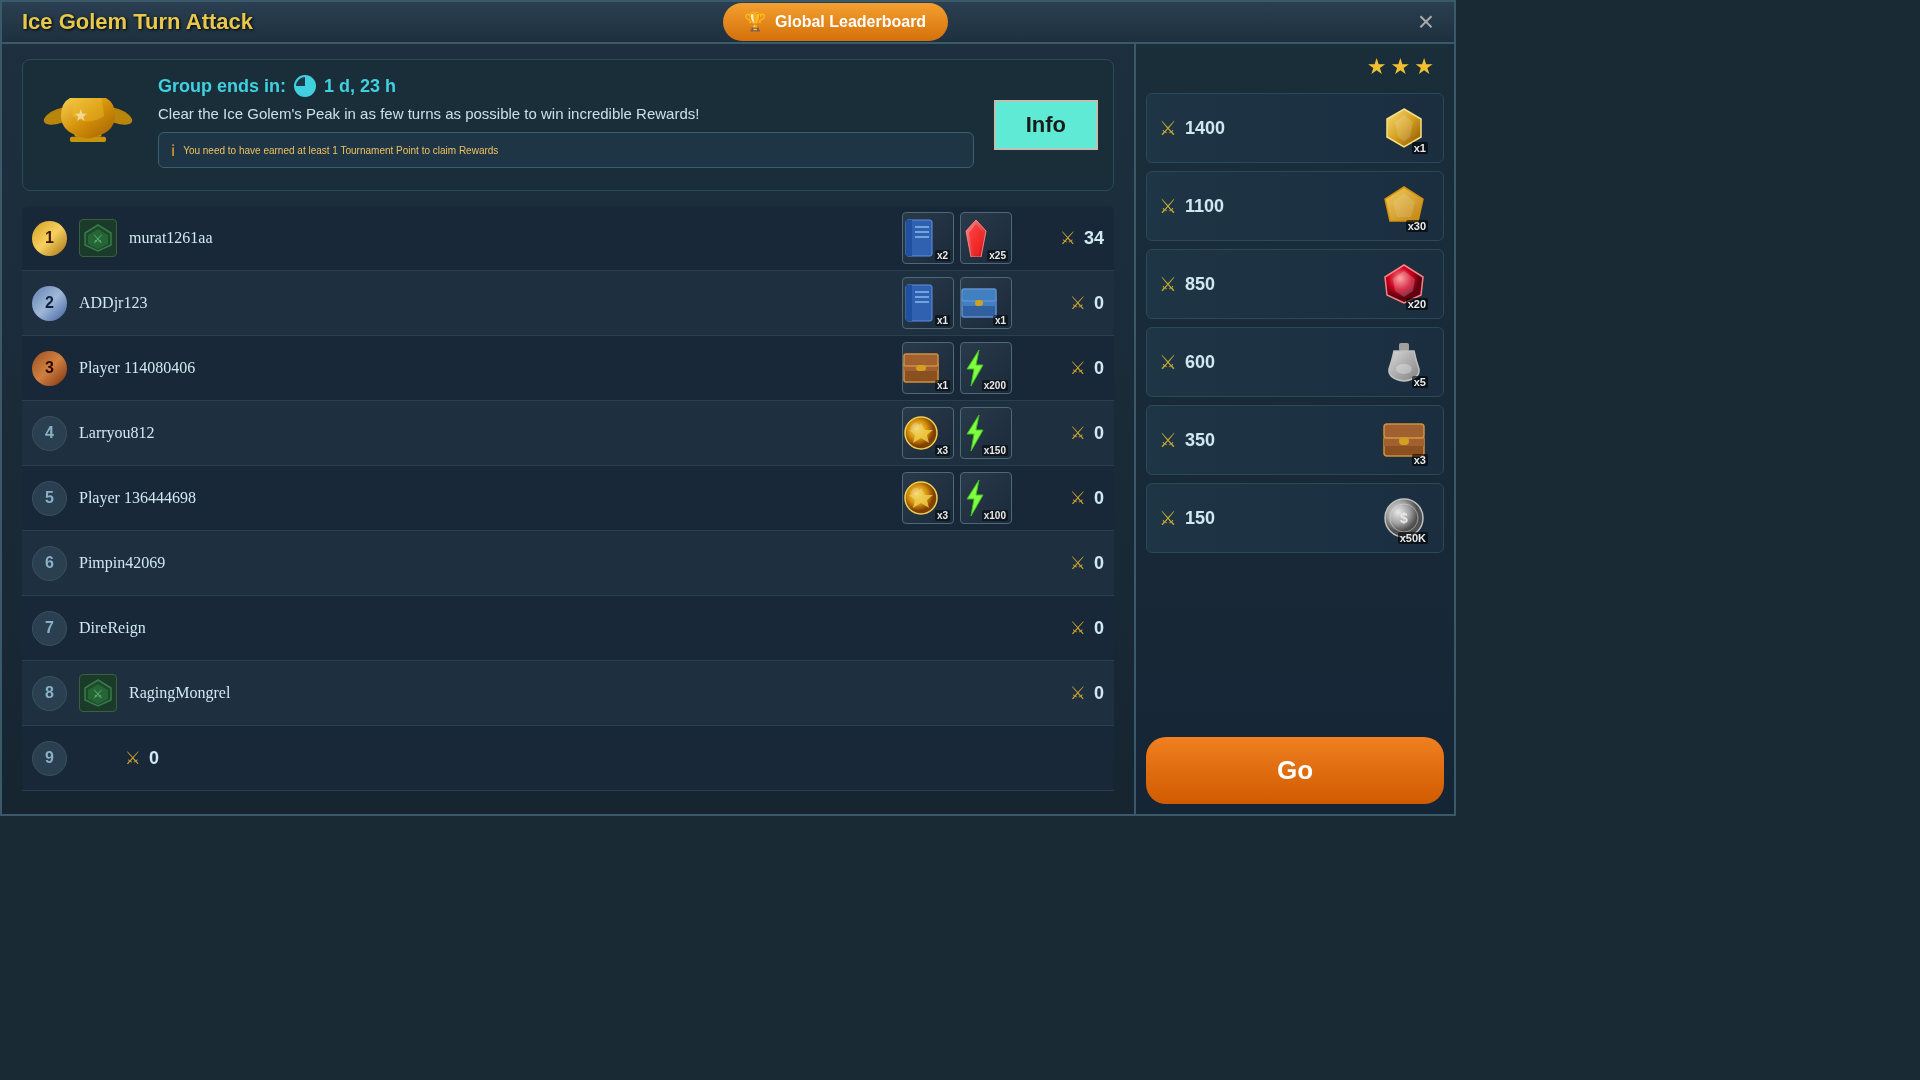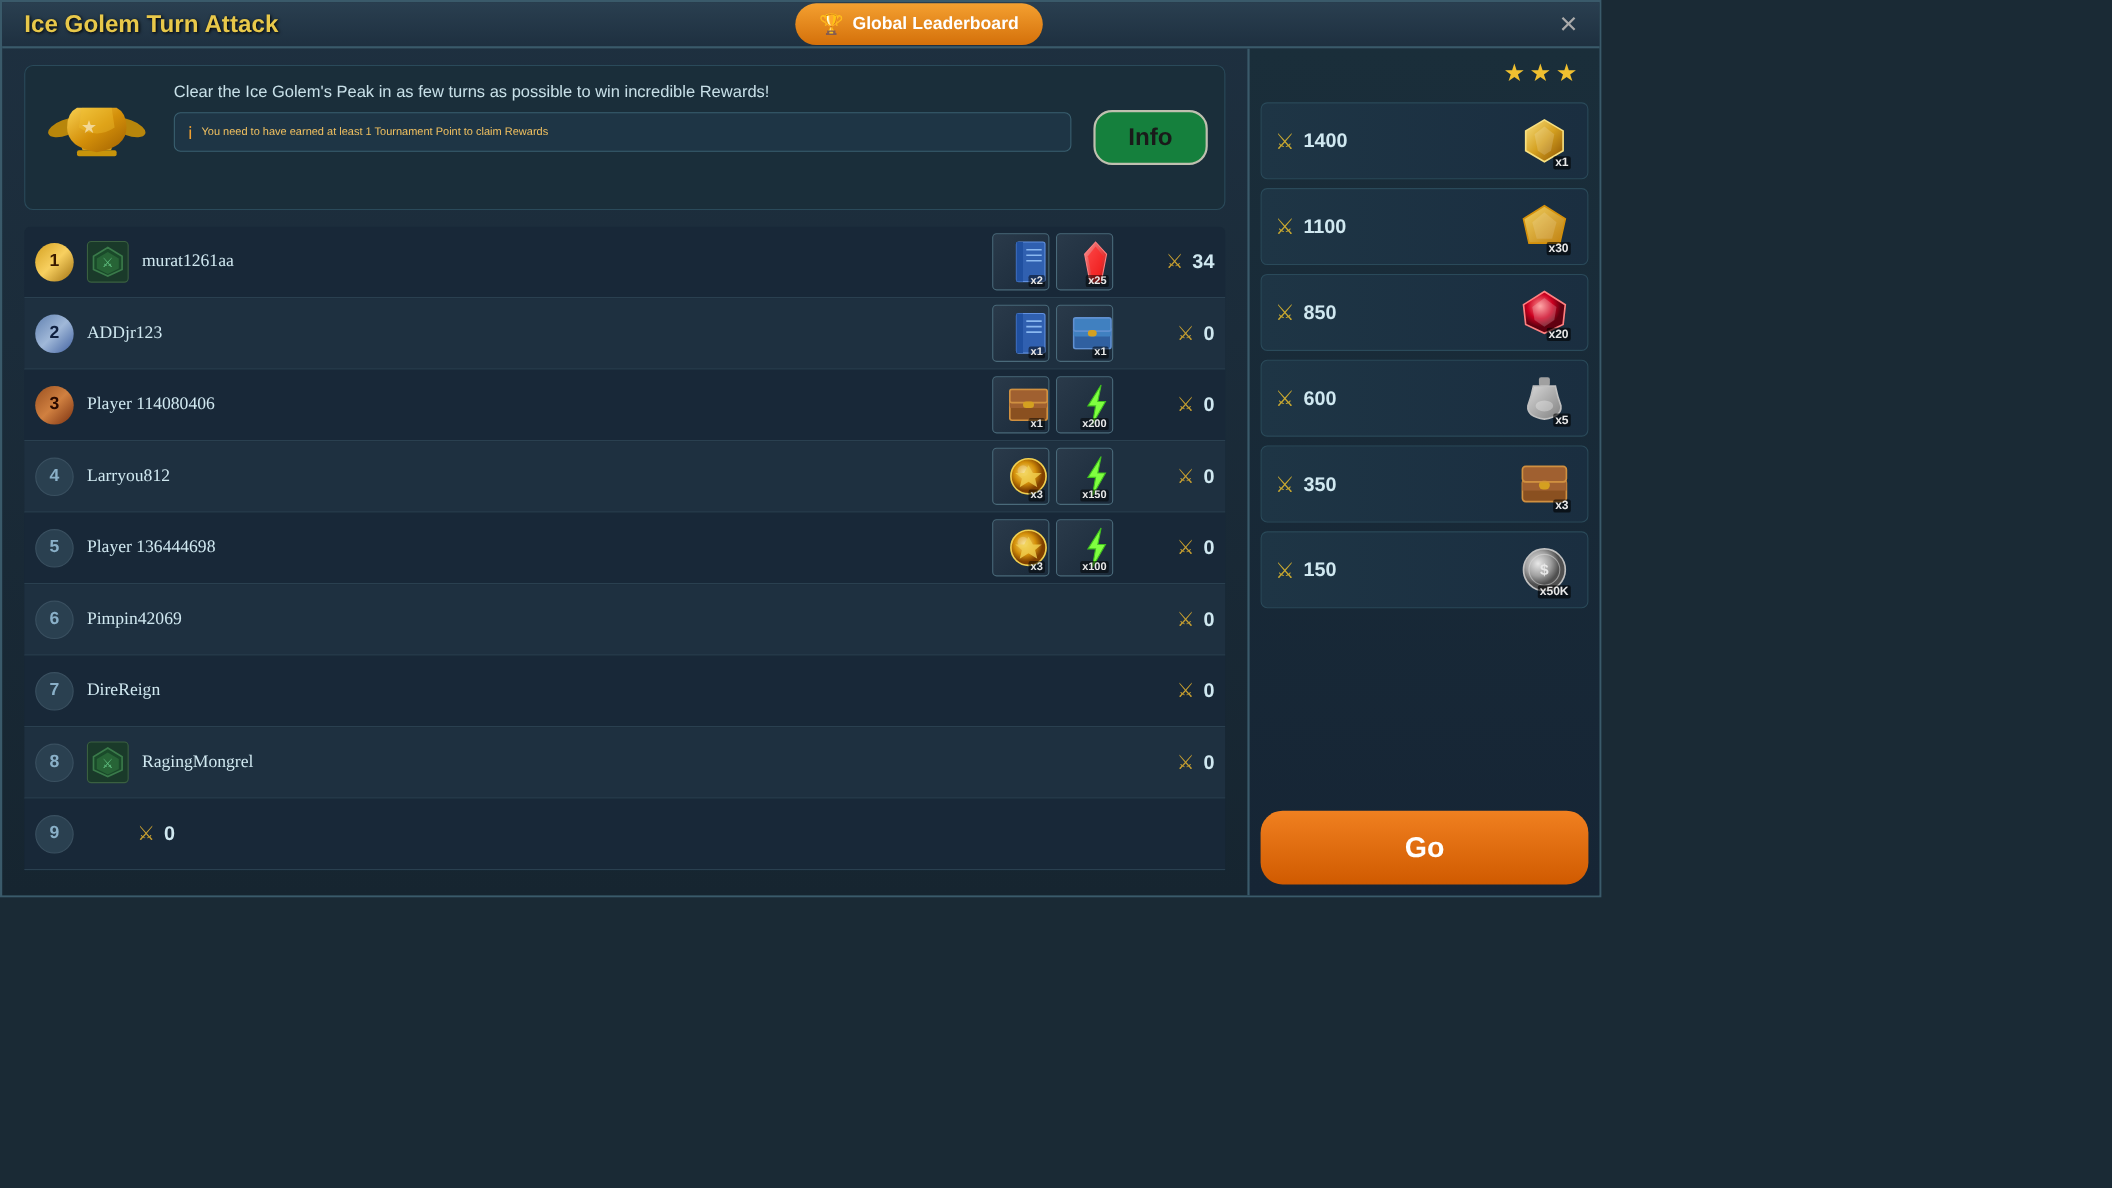--- a/index.html
+++ b/index.html
@@ -138,23 +138,23 @@
     .warning-icon {
       color: #f0a030;
       font-size: 16px;
       flex-shrink: 0;
     }
     .warning-text {
       color: #f0c060;
       font-size: 10px;
     }
     .info-btn {
-      background: #15803d;
+      background: #5eead4;
       border: 2px solid #c0c0b0;
-      border-radius: 17px;
+      border-radius: 0;
       padding: 10px 30px;
       color: #1a1a1a;
       font-size: 22px;
       font-weight: bold;
       cursor: pointer;
       align-self: center;
       white-space: nowrap;
       text-align: right;
     }
 
@@ -222,21 +222,21 @@
     }
     .reward-item {
       width: 52px;
       height: 52px;
       border-radius: 4px;
       position: relative;
       background: linear-gradient(135deg, #2a3a4a 0%, #1a2a3a 100%);
       border: 1px solid #4a6a7a;
       display: flex;
       align-items: center;
-      justify-content: flex-end;
+      justify-content: flex-start;
     }
     .reward-qty {
       position: absolute;
       bottom: 2px;
       right: 3px;
       color: #e8e8e8;
       font-size: 10px;
       font-weight: bold;
       background: rgba(0,0,0,0.5);
       padding: 0 2px;
@@ -377,20 +377,25 @@
             <defs>
               <linearGradient id="trophyGrad" x1="0%" y1="0%" x2="100%" y2="100%">
                 <stop offset="0%" style="stop-color:#f8d050"></stop>
                 <stop offset="50%" style="stop-color:#d4900a"></stop>
                 <stop offset="100%" style="stop-color:#a06000"></stop>
               </linearGradient>
             </defs>
           </svg>
         </div>
         <div class="info-text-area">
+          <div class="timer-row">
+            <span>Group ends in:</span>
+            <div class="timer-icon"></div>
+            <span>1 d, 23 h</span>
+          </div>
           <div class="description-text">Clear the Ice Golem's Peak in as few turns as possible to win incredible Rewards!</div>
           <div class="warning-row">
             <span class="warning-icon">ℹ</span>
             <span class="warning-text">You need to have earned at least 1 Tournament Point to claim Rewards</span>
           </div>
         </div>
         <button class="info-btn">Info</button>
       </div>
 
       <div class="leaderboard-table">

